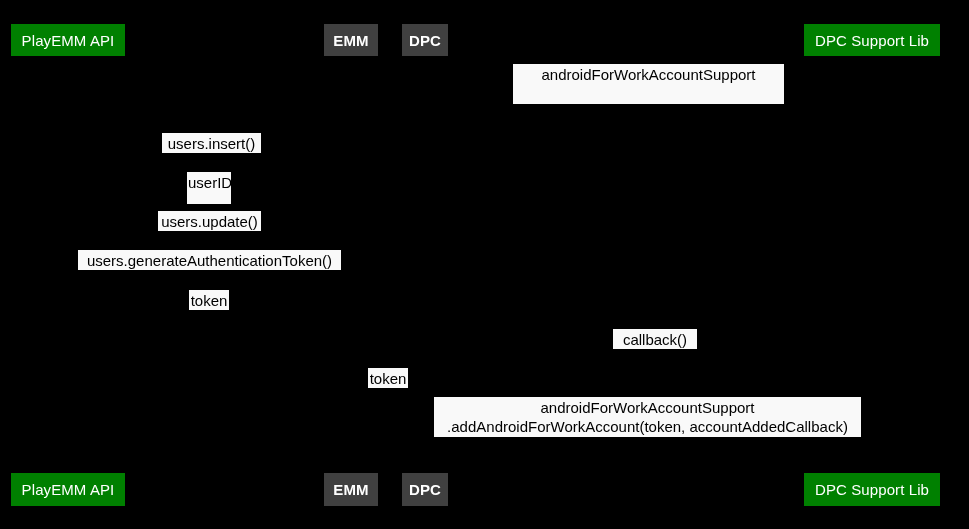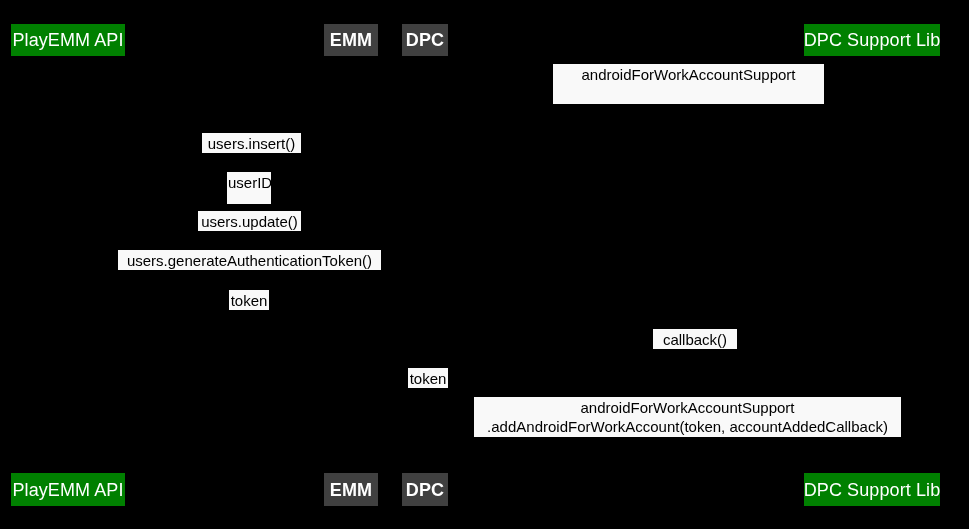--- a/index.html
+++ b/index.html
@@ -16,41 +16,40 @@
     overflow: hidden;
     font-family: "Liberation Sans", sans-serif;
   }
   .participant {
     position: absolute;
     box-sizing: border-box;
     display: flex;
     align-items: center;
     justify-content: center;
     color: #ffffff;
-    font-size: 18px;
+    font-size: 15px;
     line-height: 1;
     letter-spacing: 0.1px;
     white-space: nowrap;
     font-family: "Liberation Sans", sans-serif;
   }
   .participant.green { background: #008000; }
   .participant.blue  { background: #404040; font-weight: bold; }
 
   .msg {
     position: absolute;
     box-sizing: border-box;
     background: #f9f9f9;
     color: #000000;
     font-size: 15px;
     line-height: 19px;
     text-align: center;
     white-space: pre;
     font-family: "Liberation Sans", sans-serif;
     padding: 1px 1px 1px 1px;
-    margin-left: 40px;
   }
   .msg.two-line {
     line-height: 19px;
     padding-top: 1px;
   }
   .msg .line { display: block; }
 </style>
 </head>
 <body>
 

